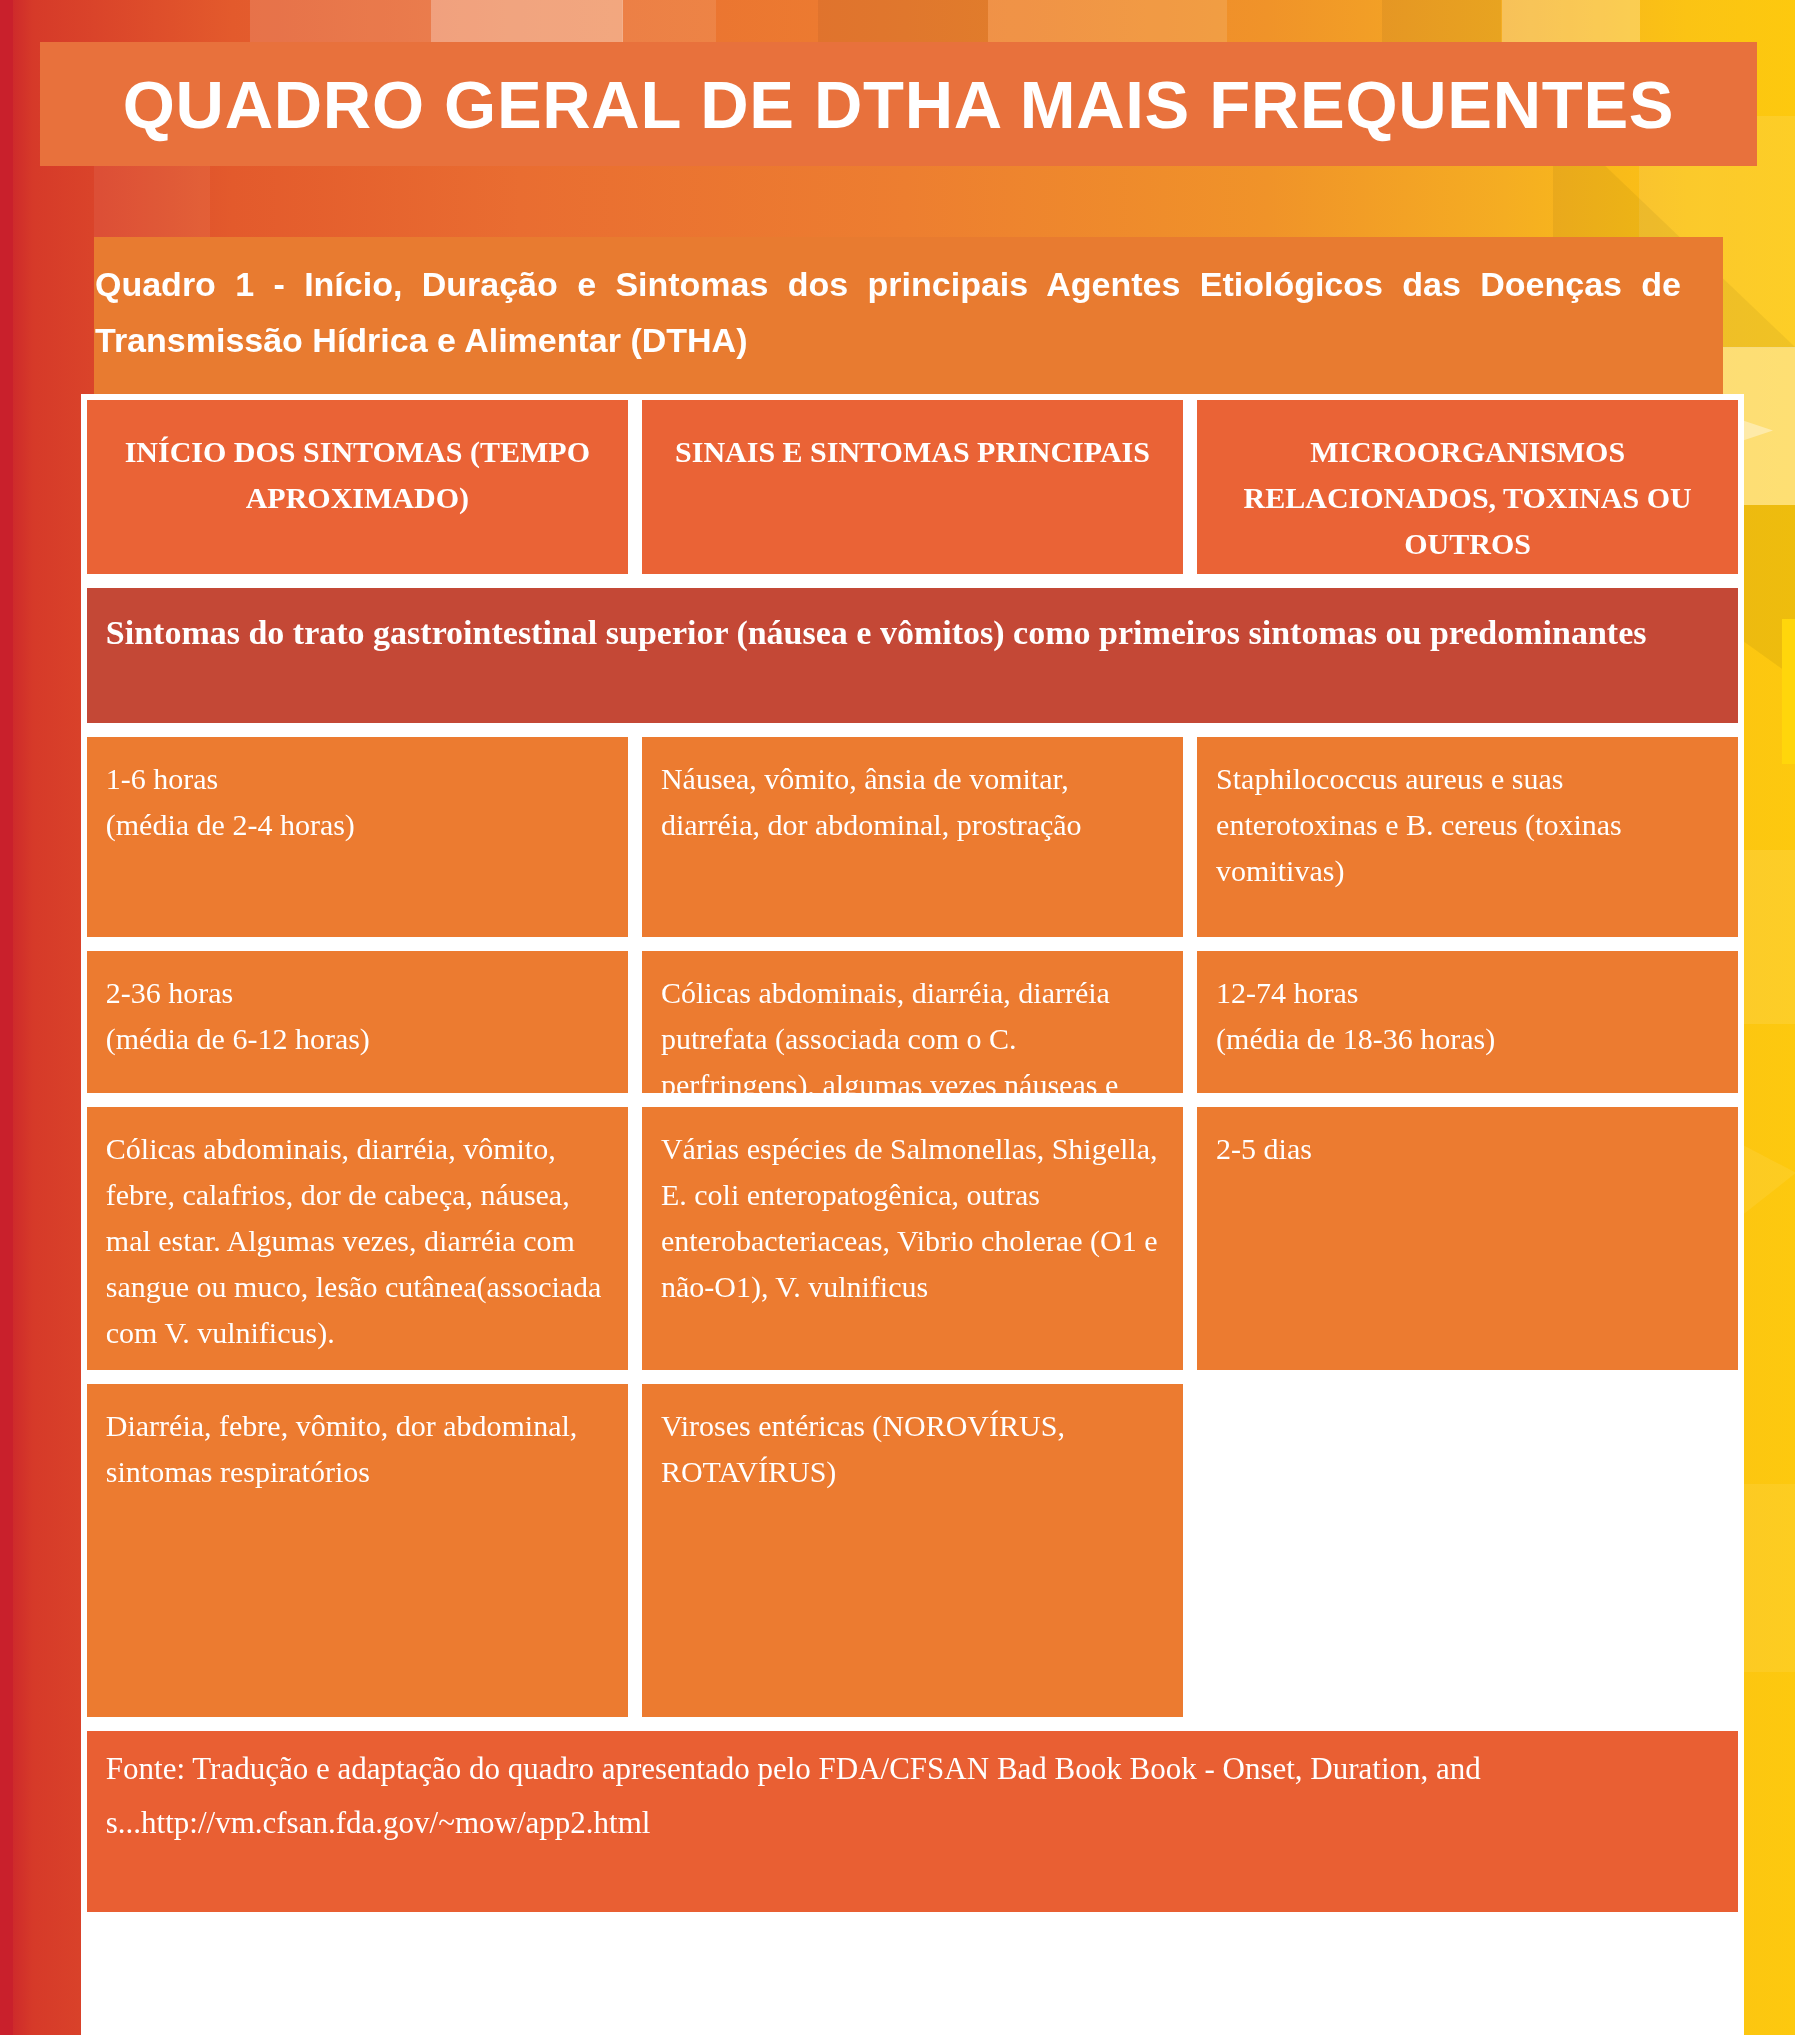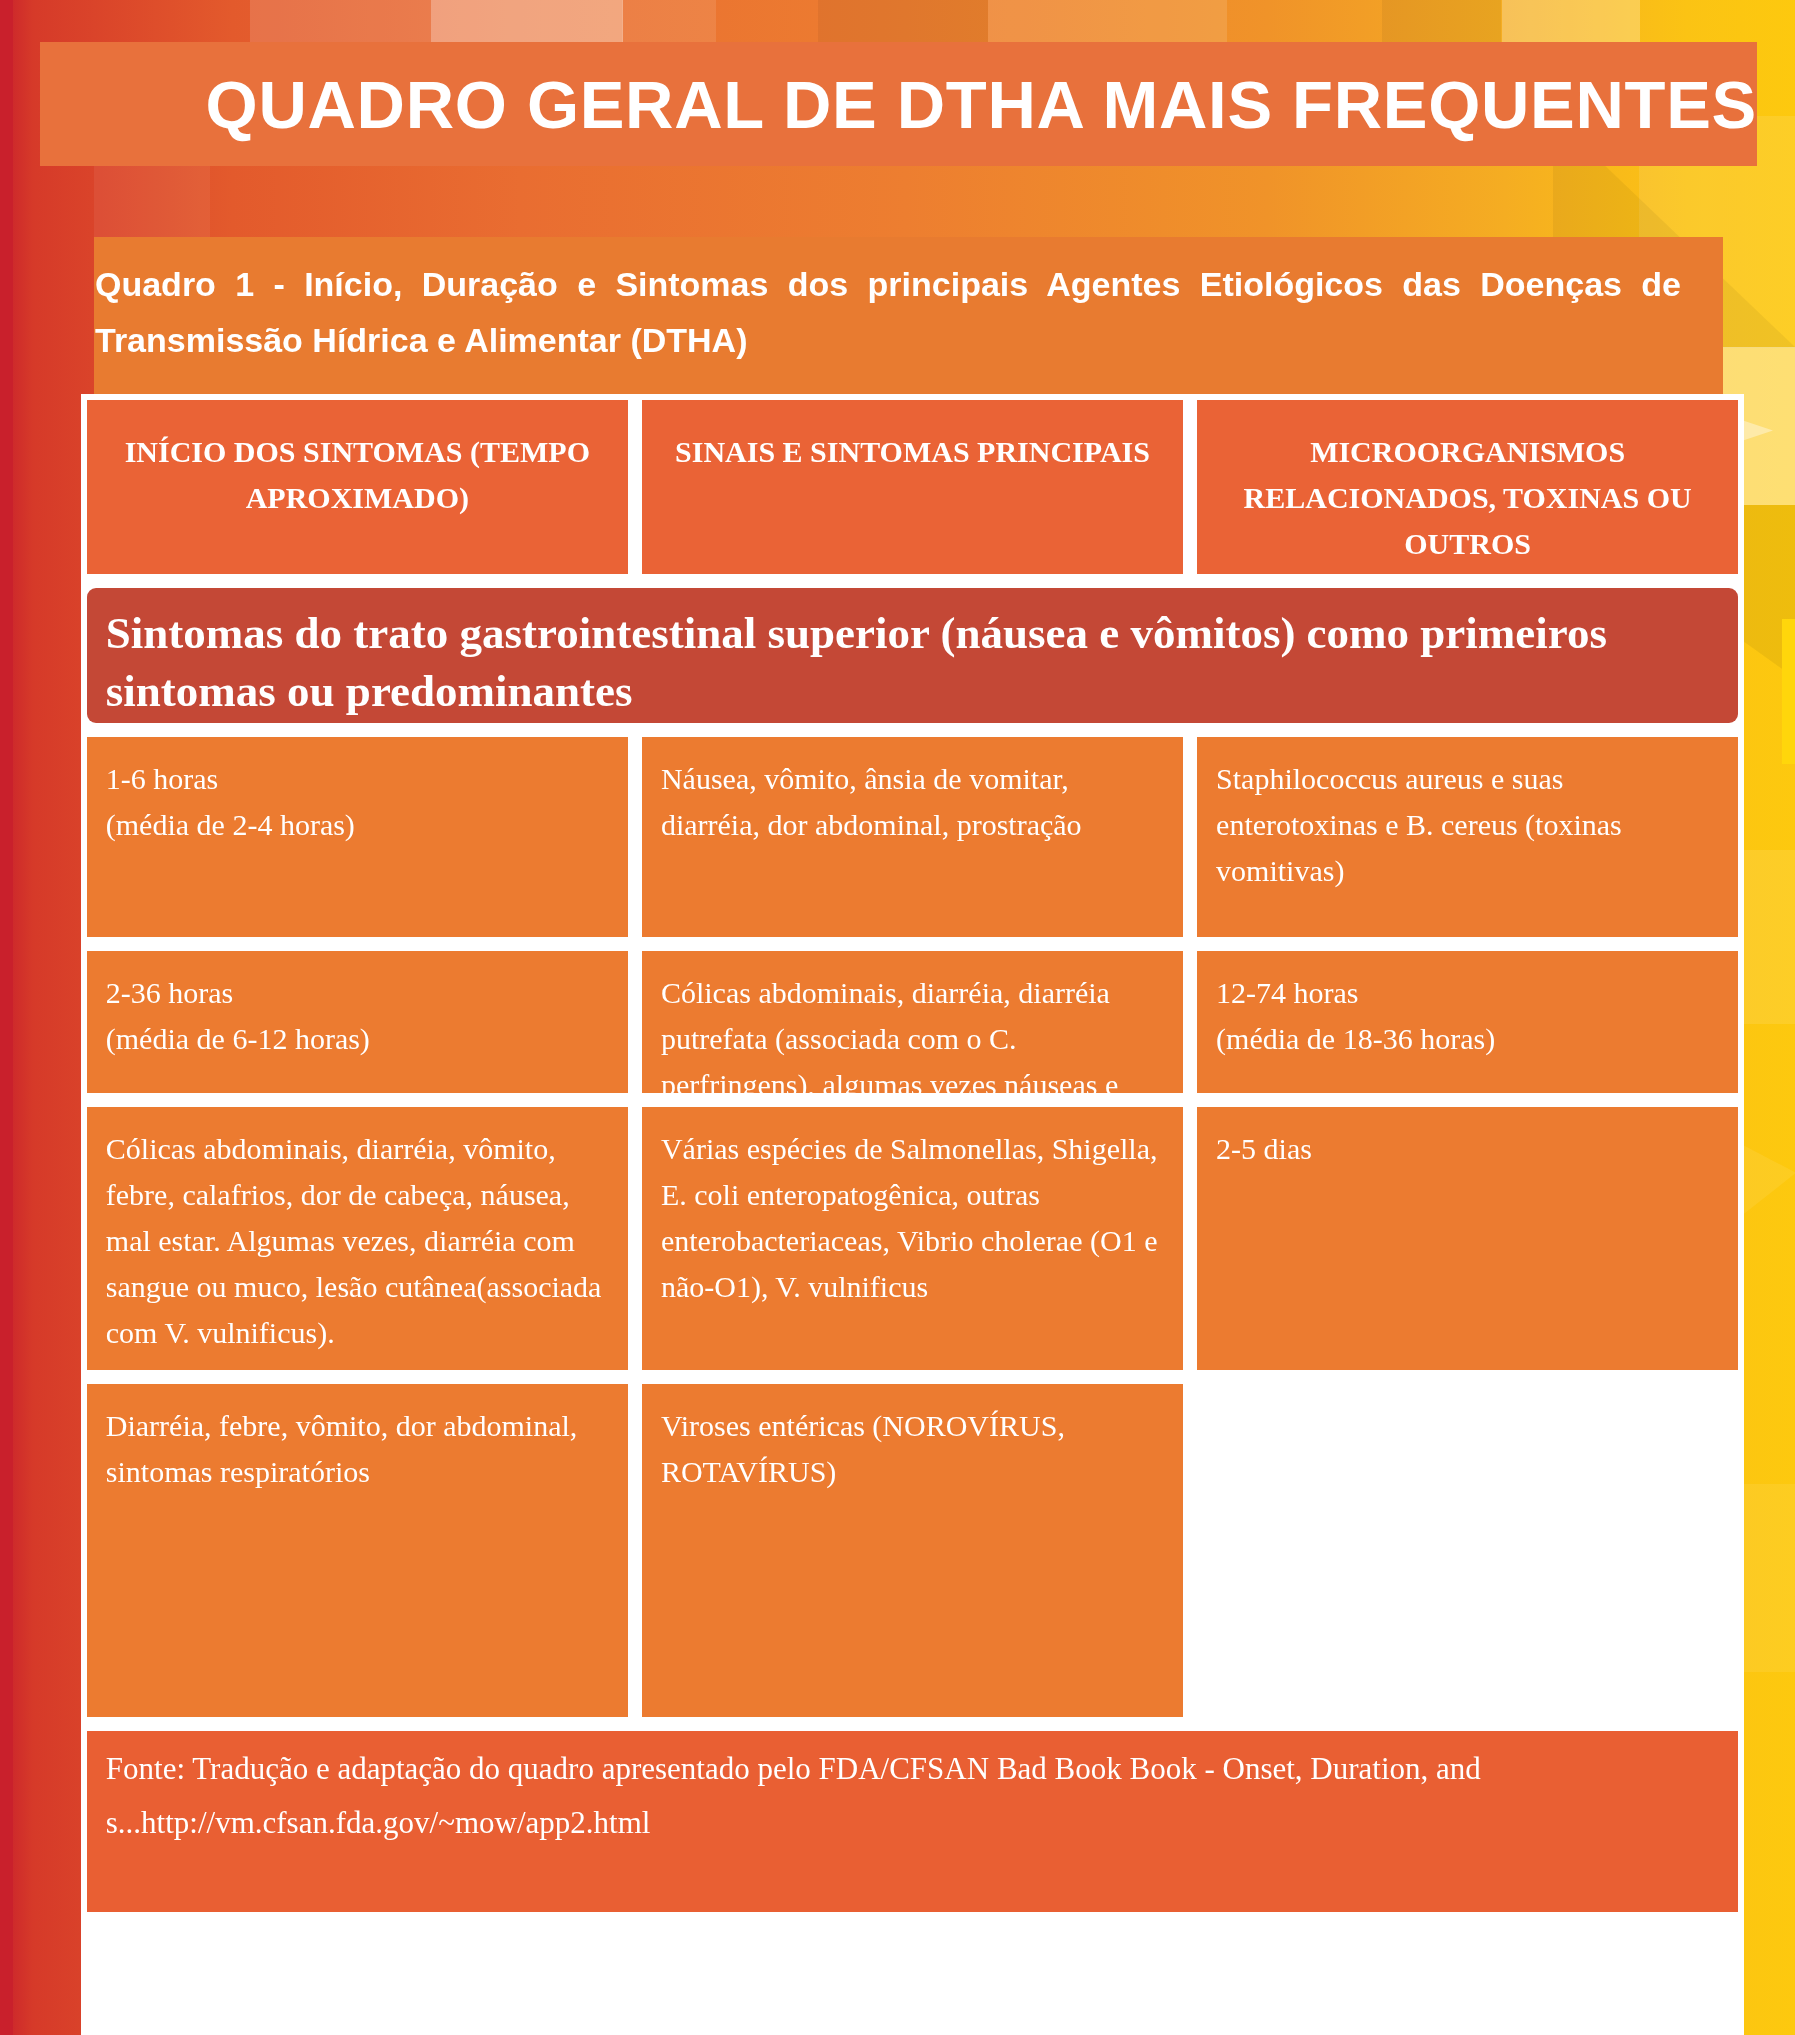--- a/index.html
+++ b/index.html
@@ -36,21 +36,21 @@
        clip-path:polygon(0 0,100% 40%,0 100%);background:rgba(255,255,255,.08);}
   .t16{left:94px;top:127px;width:116px;height:373px;background:rgba(255,255,255,.06);}
   .t17{left:174px;top:637px;width:239px;height:239px;background:rgba(255,255,255,.05);}
   .t18{left:0;top:0;width:13px;height:2035px;background:#c9202c;}
   .t19{left:1744px;top:1484px;width:51px;height:188px;background:rgba(255,255,255,.08);}
 
   
   .banner{
     position:absolute;left:40px;top:42px;width:1717px;height:124px;
     background:var(--banner_bg,#e8713c);
-    display:flex;align-items:center;justify-content:flex-end;
+    display:flex;align-items:center;justify-content:center;
   }
   .banner h1{
     margin:0;font-size:67px;font-weight:700;letter-spacing:0.7px;
     white-space:nowrap;color:var(--text,#fff);
   }
 
   
   .subband{
     position:absolute;left:94px;top:237px;width:1629px;height:168px;
     background:var(--subtitle_band_bg,#e87b30);
@@ -72,23 +72,22 @@
   }
   .cell{color:var(--text,#fff);box-sizing:border-box;}
   .th{
     background:var(--header_cell_bg,#ea6336);
     font-weight:700;font-size:30px;line-height:46px;
     text-align:center;padding:29px 22px 0 22px;
   }
   .section{
     grid-column:1 / -1;
     background:var(--section_row_bg,#c44836);
-    font-weight:700;font-size:45px;line-height:58px;
+    font-weight:700;font-size:34px;line-height:58px;
     padding:16px 12px 0 19px;
-    border-radius:9px;
   }
   .td{
     background:var(--data_cell_bg,#ec7b30);
     font-size:30px;line-height:46px;
     padding:19px 20px 14.5px 19px;
     white-space:pre-line;
   }
   .src{
     grid-column:1 / -1;
     background:var(--footer_bg,#e95f33);

